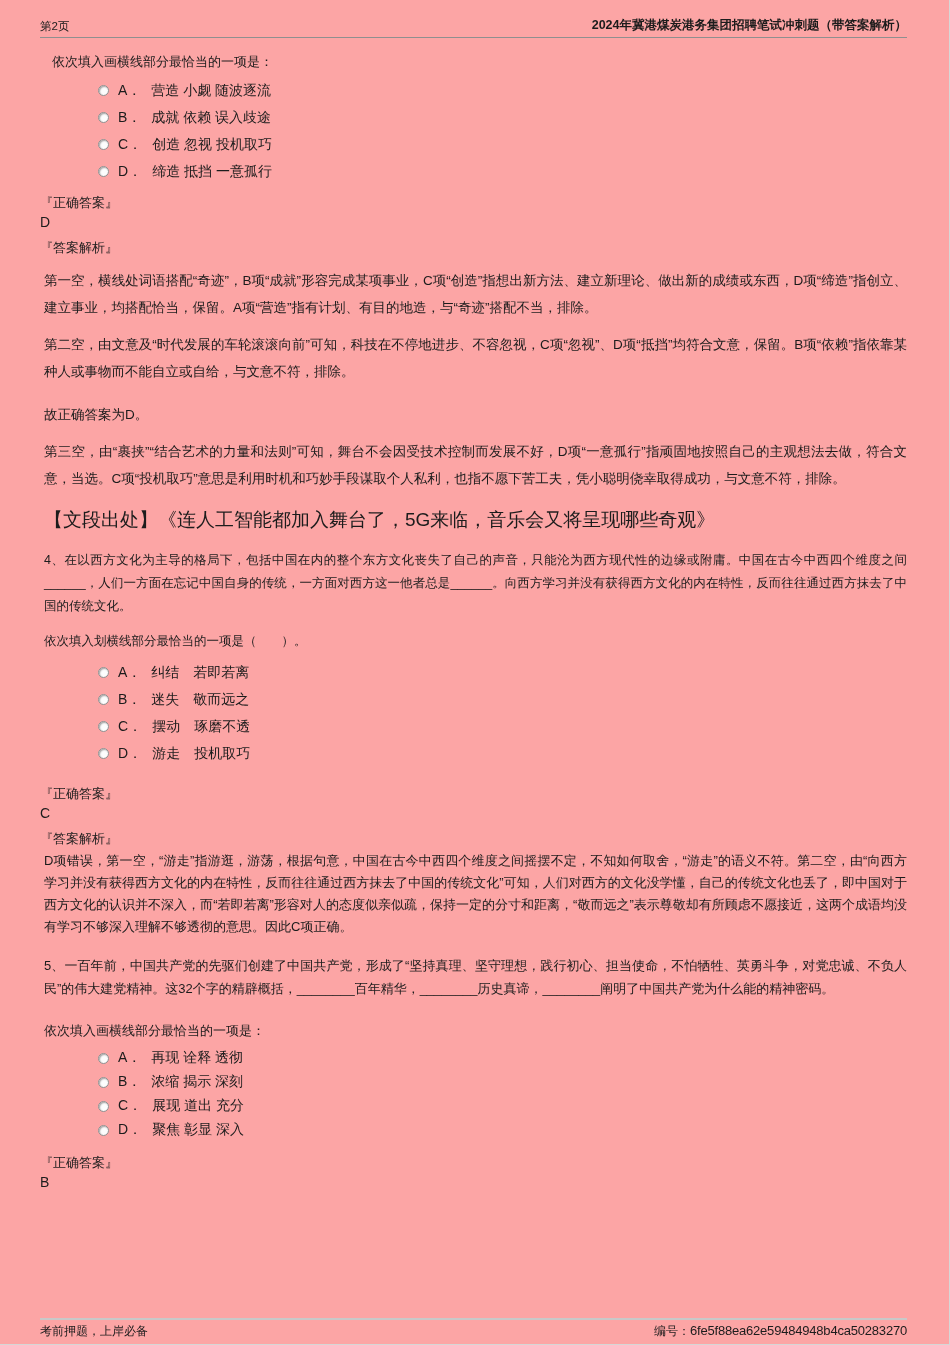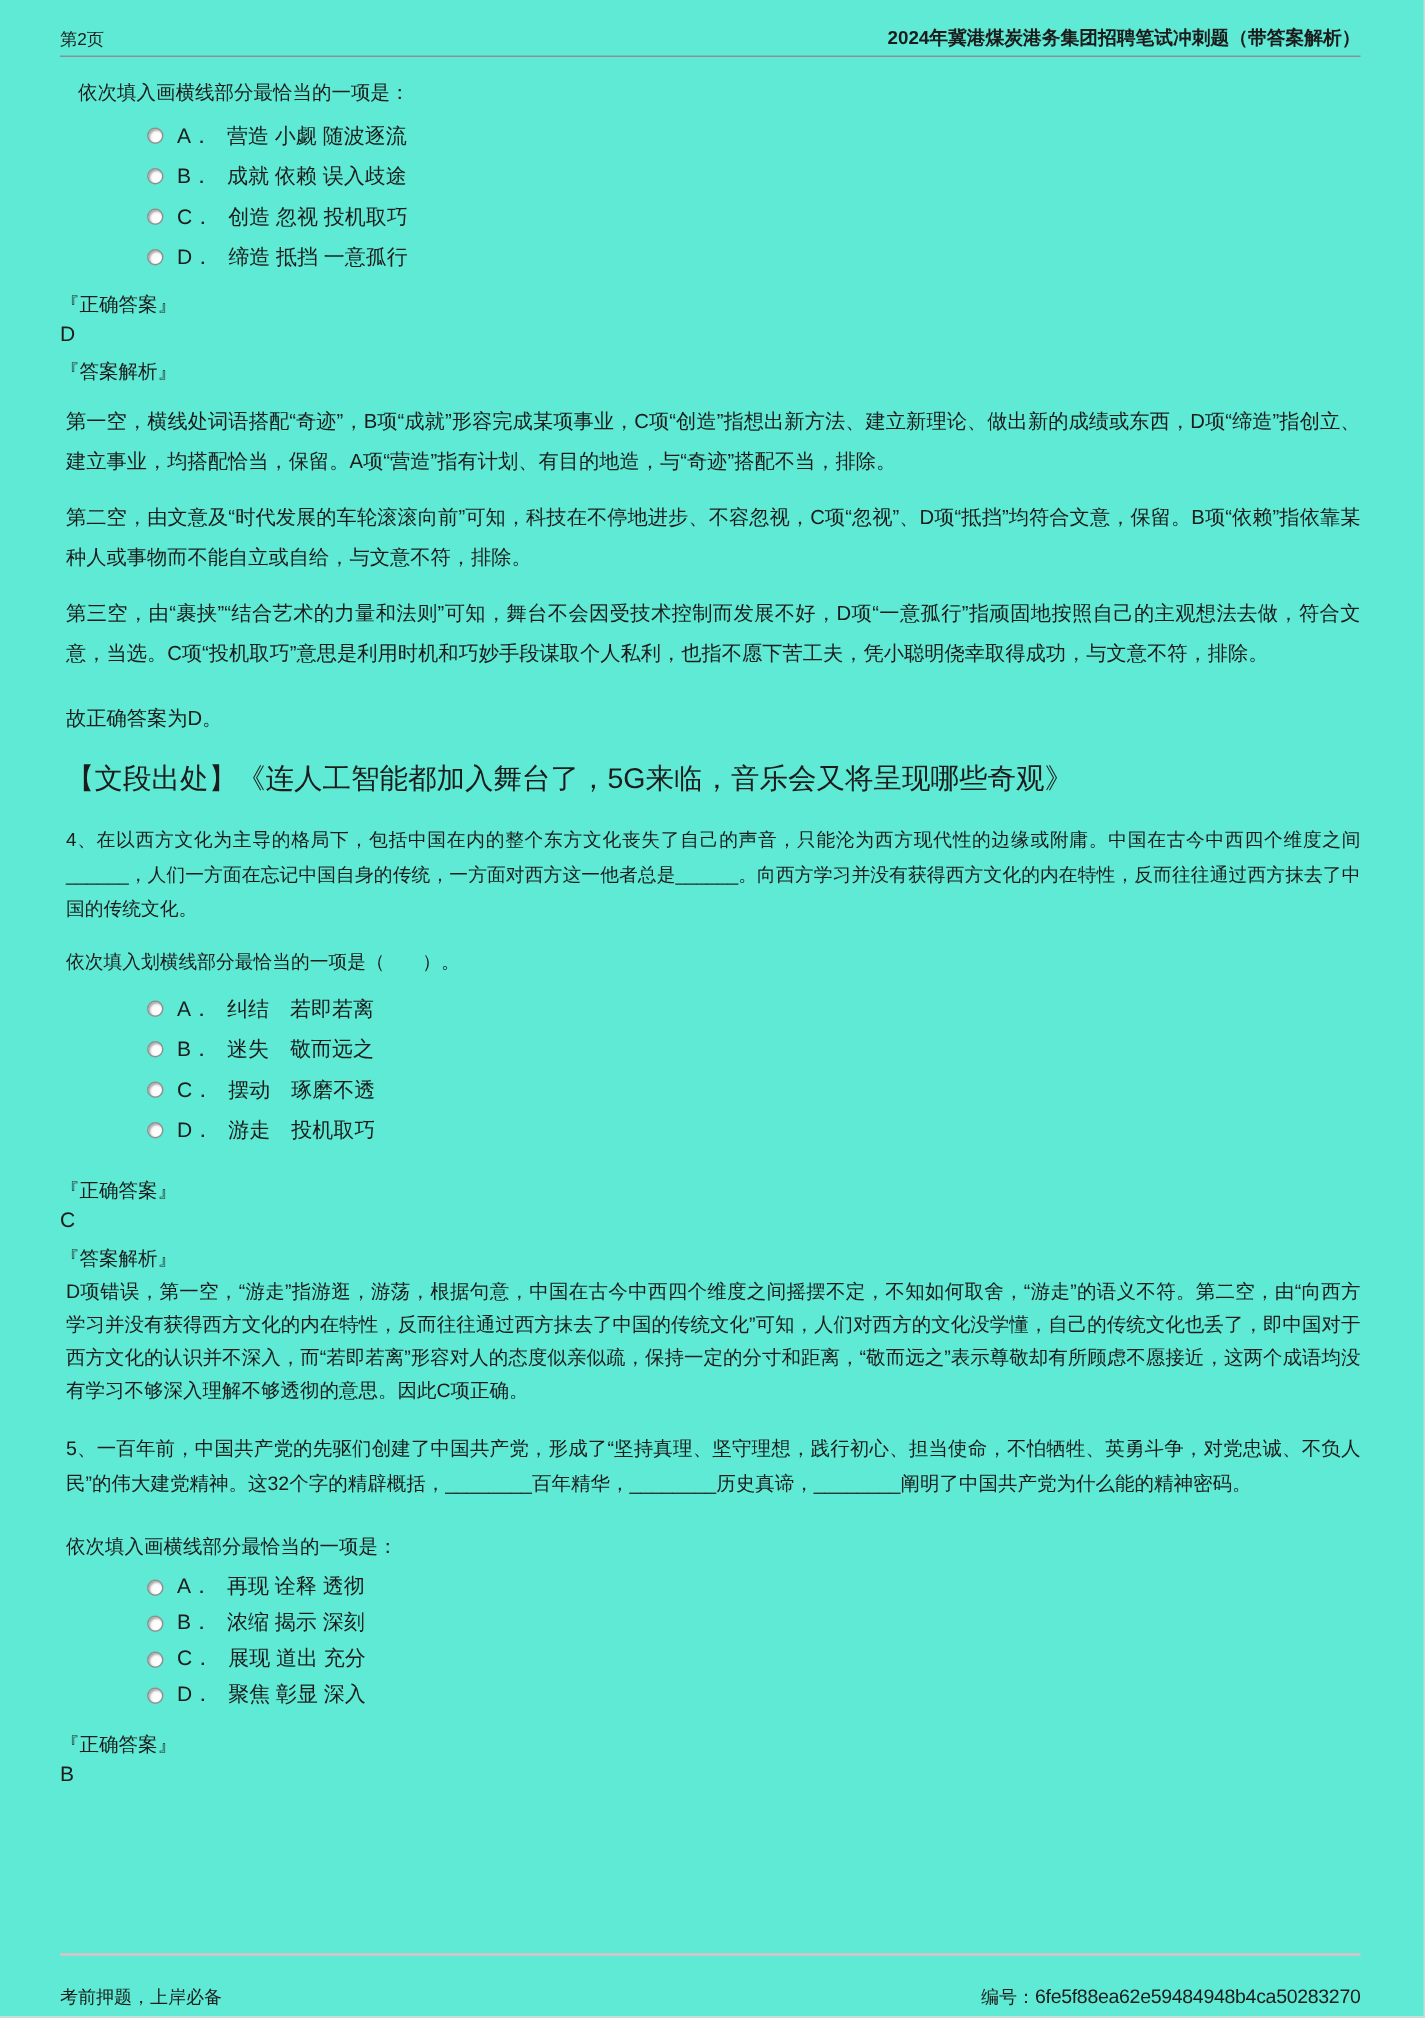--- a/index.html
+++ b/index.html
@@ -2,21 +2,21 @@
 <html lang="zh"><head>
 <meta charset="utf-8">
 <style>
   * { margin: 0; padding: 0; box-sizing: border-box; }
   html, body { background: #e9e9e9; }
   .page {
     position: relative;
     width: 950px;
     height: 1345px;
     margin: 0 auto;
-    background: #5eead4;
+    background: #fca5a5;
     font-family: "Liberation Sans", "DejaVu Sans", sans-serif;
     color: #1c1c1c;
     overflow: hidden;
     border-right: 1px solid #d6d6d6;
     border-bottom: 1px solid #d6d6d6;
   }
   
   .header {
     position: absolute;
     top: 0; left: 40px; right: 42px;
@@ -76,21 +76,21 @@
     margin-top: 2px;
   }
   .sec-q5 .stem { font-size: 13px; }
   .conclusion { margin-top: 16px; }
   .source { margin-top: 14px; font-size: 19px; }
   
   .footer {
     position: absolute;
     left: 40px; right: 42px; bottom: 4px;
     border-top: 2px solid #c9c9c9;
-    padding-top: 19px;
+    padding-top: 3px;
     display: flex;
     justify-content: space-between;
     align-items: baseline;
   }
   .footer-slogan { font-size: 12px; }
   .footer-code-wrap { font-size: 12px; }
   .footer-code { font-size: 13px; letter-spacing: -0.2px; }
 </style>
 </head>
 <body>
@@ -129,22 +129,22 @@
           <span class="opt-text">缔造 抵挡 一意孤行</span>
         </div>
       </div>
 
       <p class="ans-label">『正确答案』</p>
       <p class="ans-value">D</p>
       <p class="ans-label">『答案解析』</p>
 
       <p class="para">第一空，横线处词语搭配“奇迹”，B项“成就”形容完成某项事业，C项“创造”指想出新方法、建立新理论、做出新的成绩或东西，D项“缔造”指创立、建立事业，均搭配恰当，保留。A项“营造”指有计划、有目的地造，与“奇迹”搭配不当，排除。</p>
       <p class="para">第二空，由文意及“时代发展的车轮滚滚向前”可知，科技在不停地进步、不容忽视，C项“忽视”、D项“抵挡”均符合文意，保留。B项“依赖”指依靠某种人或事物而不能自立或自给，与文意不符，排除。</p>
+      <p class="para conclusion">故正确答案为D。</p>
       <p class="para">第三空，由“裹挟”“结合艺术的力量和法则”可知，舞台不会因受技术控制而发展不好，D项“一意孤行”指顽固地按照自己的主观想法去做，符合文意，当选。C项“投机取巧”意思是利用时机和巧妙手段谋取个人私利，也指不愿下苦工夫，凭小聪明侥幸取得成功，与文意不符，排除。</p>
-      <p class="para conclusion">故正确答案为D。</p>
       <p class="para source">【文段出处】《连人工智能都加入舞台了，5G来临，音乐会又将呈现哪些奇观》</p>
     </section>
 
     <section class="sec-q4">
       <p class="stem">4、在以西方文化为主导的格局下，包括中国在内的整个东方文化丧失了自己的声音，只能沦为西方现代性的边缘或附庸。中国在古今中西四个维度之间______，人们一方面在忘记中国自身的传统，一方面对西方这一他者总是______。向西方学习并没有获得西方文化的内在特性，反而往往通过西方抹去了中国的传统文化。</p>
       <p class="stem" style="margin-top:12px;">依次填入划横线部分最恰当的一项是（　　）。</p>
 
       <div class="options">
         <div class="option">
           <span class="radio"></span>

